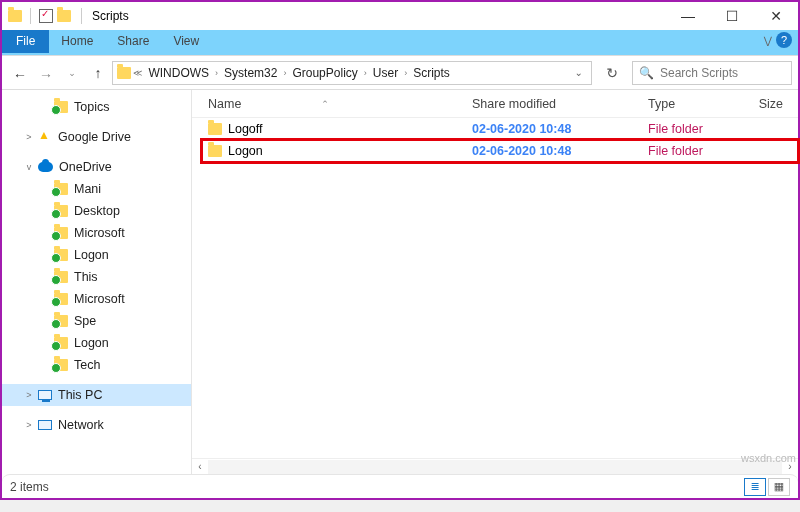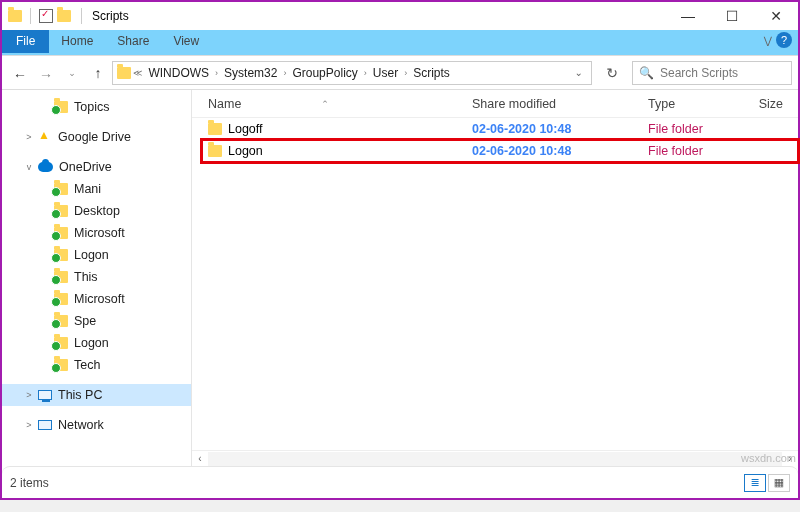--- a/index.html
+++ b/index.html
@@ -59,21 +59,21 @@
   .rows{ padding-left:10px;}
   .row{ display:flex; height:22px; align-items:center;}
   .row.highlight{ outline:3px solid #e3000b; outline-offset:-1px;}
   .row .c{padding:0 6px;}
   .row .name{width:264px; display:flex; align-items:center; gap:6px; color:#000;}
   .row .date{width:176px; color:#3b82f6;font-weight:bold;}
   .row .type{width:110px; color:#be185d;}
   .hscroll{position:absolute;bottom:0;left:0;right:0;height:16px;border-top:1px solid #eee;display:flex;align-items:center;}
   .hscroll .har{width:16px;text-align:center;color:#666;font-size:10px;}
   .hscroll .track{flex:1;background:#f4f4f4;height:14px;}
-  .status{ height:32px; border-top:1px solid #e5e5e5; display:flex;align-items:center; font-size:12px; color:#444; padding:0 8px;border-radius:8px;}
+  .status{ height:24px; border-top:1px solid #e5e5e5; display:flex;align-items:center; font-size:12px; color:#444; padding:0 8px;border-radius:8px;}
   .view-toggles{margin-left:auto;display:flex;gap:2px;}
   .vt{width:22px;height:18px;border:1px solid #ccc;display:flex;align-items:center;justify-content:center;font-size:11px;color:#555;}
   .vt.active{border-color:#1979ca;color:#1979ca;}
   .watermark{position:absolute; right:4px; top:452px; font-size:11px; color:#bbb;}
 </style>
 </head>
 <body>
 
 <div class="window">
 

